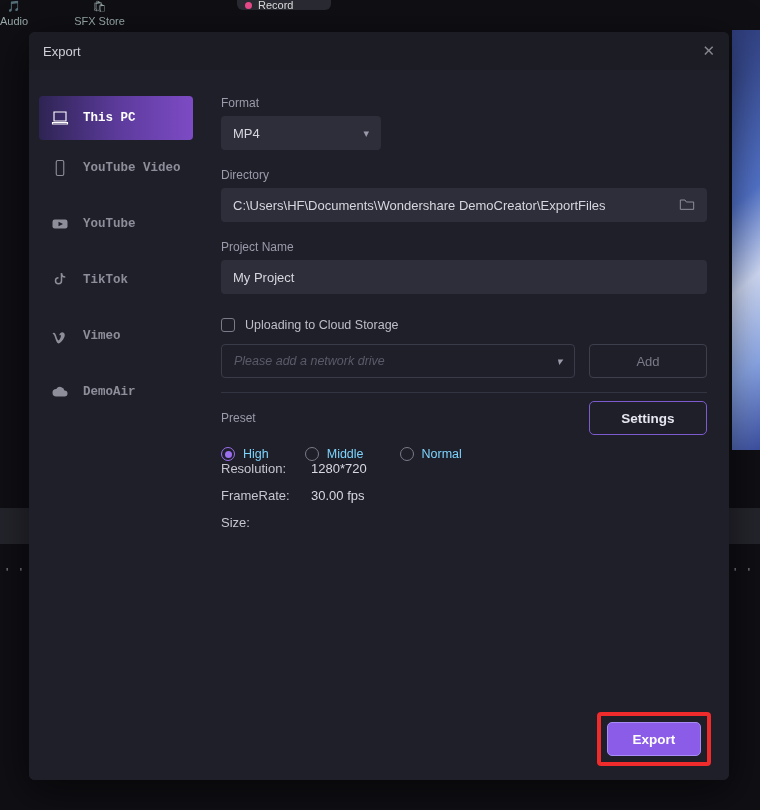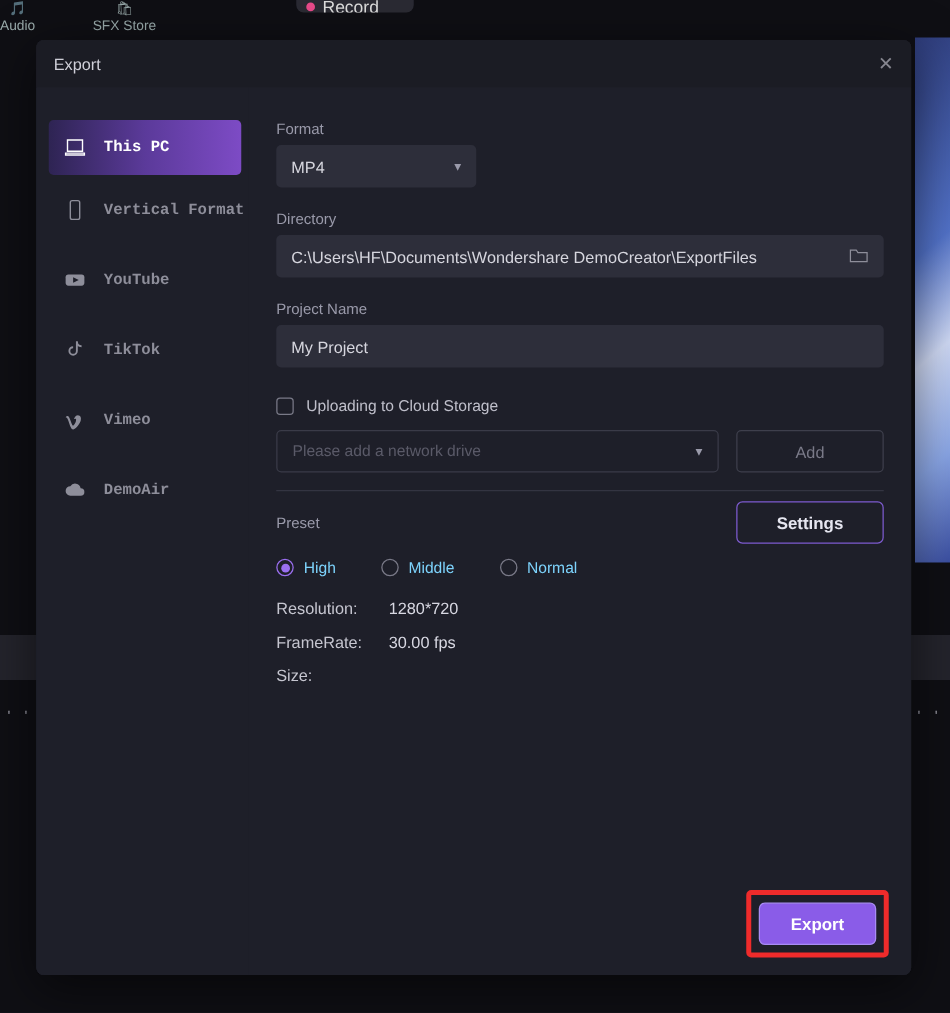--- a/index.html
+++ b/index.html
@@ -25,21 +25,21 @@
     position: absolute; right: 0; top: 30px; width: 28px; height: 420px;
     background: linear-gradient(140deg, #2e3c7a 0%, #5272c8 40%, #cfd9f4 60%, #8aa6e6 80%, #3b4fa2 100%);
     filter: blur(0.5px);
   }
 
   .record-pill {
     position: absolute; left: 237px; top: 0px;
     width: 94px; height: 10px;
     background: #2a2a33; border-radius: 0 0 6px 6px;
     display:flex; align-items:center; gap:6px; padding:0 8px;
-    font-size: 14px; color:#ddd; overflow:hidden;
+    font-size: 11px; color:#ddd; overflow:hidden;
   }
   .record-dot { width:7px; height:7px; border-radius:50%; background:#e84a8a; }
 
   .truncation-marks {
     position:absolute; left:6px; top:566px; font-size:12px; color:#9b9ba6; letter-spacing:4px;
   }
   .truncation-marks.right { left:auto; right:6px; }
 
   .bar-fill {
     position:absolute; left:0; top:508px; width:760px; height:36px;
@@ -114,21 +114,21 @@
   .checkbox-row { display:flex; align-items:center; gap:10px; font-size:12.5px; color:#bfbfca; margin-top:6px; }
   .chk {
     width:14px; height:14px; border:1.5px solid #7a7a88; border-radius:3px;
     background:transparent; cursor:pointer;
   }
 
   .net-row { display:flex; gap:14px; margin-top:12px; }
   .net-select {
     flex:1; height:34px; background:transparent; border:1px solid #3a3b48;
     border-radius:4px; display:flex; align-items:center; justify-content:space-between;
-    padding:0 12px; color:#5a5a68; font-size:12.5px;
+    padding:0 12px; color:#5a5a68; font-size:12.5px;font-style:italic;
   }
   .add-btn {
     width:118px; height:34px; border:1px solid #3e3f4c; background:transparent;
     border-radius:4px; color:#7a7a88; font-size:13px; cursor:pointer;
   }
 
   .divider { height:1px; background:#34354200; margin:14px 0 8px 0; border-top:1px solid #333441; }
 
   .preset-row { display:flex; align-items:center; justify-content:space-between; }
   .settings-btn {
@@ -140,21 +140,21 @@
   .radio { display:flex; align-items:center; gap:8px; cursor:pointer; }
   .radio-circle {
     width:14px; height:14px; border:1.5px solid #7a7a88; border-radius:50%;
     display:inline-flex; align-items:center; justify-content:center;
   }
   .radio.selected .radio-circle { border-color:#9b6ff0; }
   .radio.selected .radio-circle::after {
     content:''; width:7px; height:7px; border-radius:50%; background:#9b6ff0;
   }
 
-  .specs { margin-top:18px; display:grid; grid-template-columns:90px 1fr; row-gap:12px; font-size:13px; }
+  .specs { display:grid; grid-template-columns:90px 1fr; row-gap:12px; font-size:13px; }
   .specs .k { color:#c6c6d0; }
   .specs .v { color:#d8d8e2; }
 
   .footer {
     position:absolute; right:18px; bottom:14px;
   }
   .export-highlight {
     padding:6px; border:4px solid #ef2b2b; border-radius:4px;
   }
   .export-btn {
@@ -200,21 +200,21 @@
         </span>
         <span>This PC</span>
       </div>
 
       <div class="sidebar-item">
         <span class="sidebar-icon">
           <svg viewBox="0 0 24 24">
               <rect x="7" y="2" width="10" height="20" rx="2" stroke="#8e8e9a" stroke-width="1.5" fill="none"></rect>
             </svg>
         </span>
-        <span>Vertical Format</span>
+        <span>YouTube Video</span>
       </div>
 
       <div class="sidebar-item">
         <span class="sidebar-icon">
           <svg viewBox="0 0 24 24">
               <rect x="2" y="6" width="20" height="12" rx="3"></rect>
               <path d="M10 9l6 3-6 3z" fill="#1e1f29"></path>
             </svg>
         </span>
         <span>YouTube</span>

